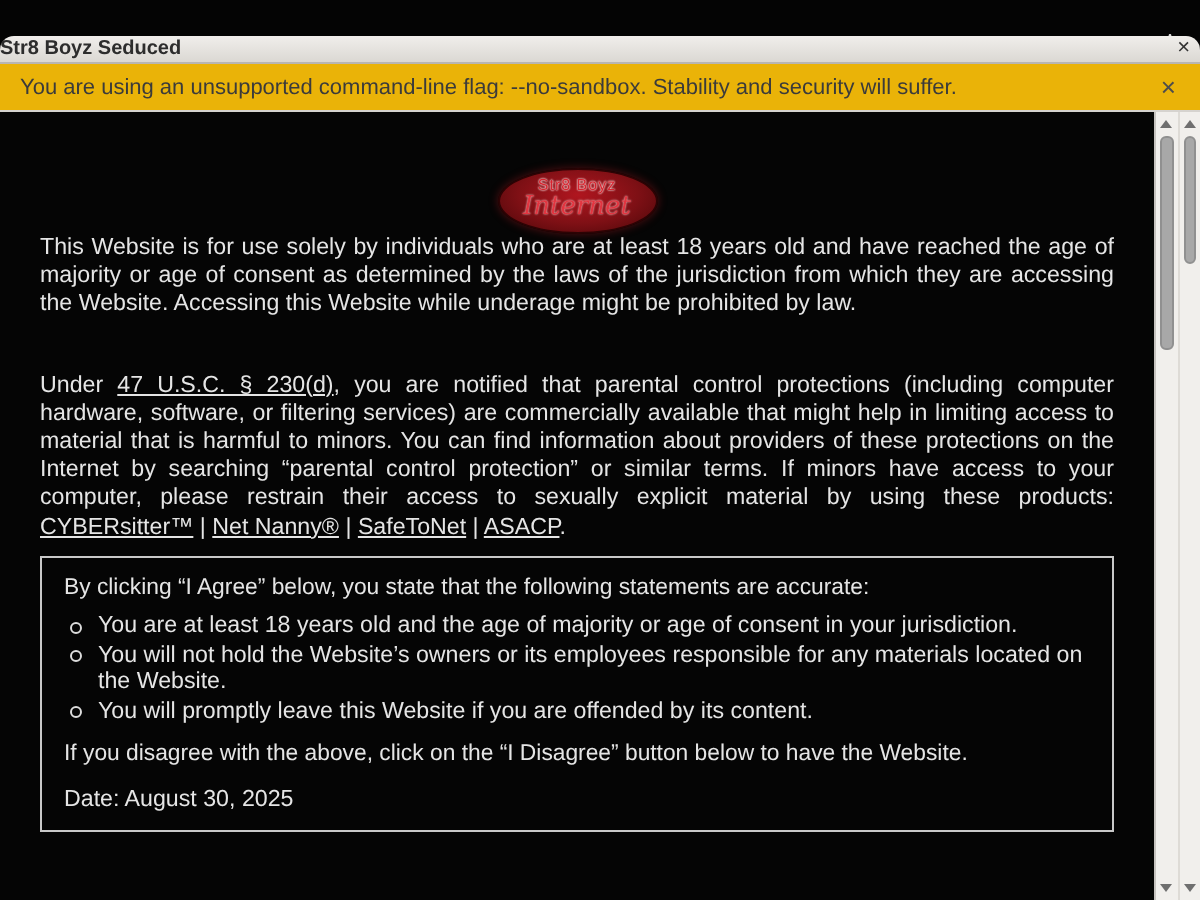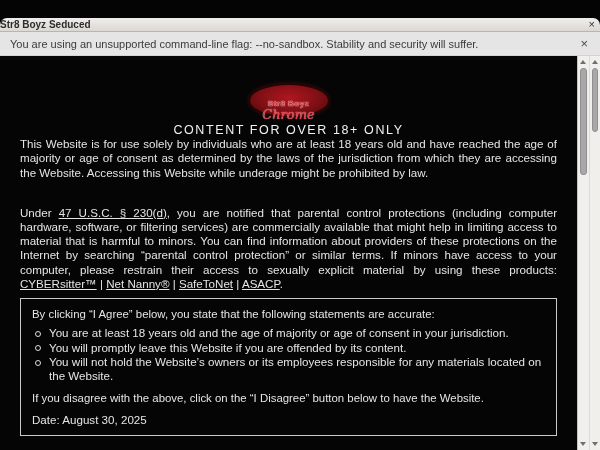--- a/index.html
+++ b/index.html
@@ -23,38 +23,38 @@
 
   
   .titlebar { position:absolute; top:18px; left:0; right:0; height:14px;
               background:linear-gradient(#f0eeeb,#dbd8d3); border-bottom:1px solid #b9b6b1;
               border-radius:7px 7px 0 0; display:flex; align-items:center; justify-content:flex-start;
               font-size:10px; font-weight:700; color:#2d2d2d; }
   .titlebar .win-close { position:absolute; right:5px; top:-1px; font-size:11px; font-weight:400;
                          color:#333; cursor:default; line-height:14px; }
 
   
-  .infobar { position:absolute; top:32px; left:0; right:0; height:24px; background:#e5e5e5;
+  .infobar { position:absolute; top:32px; left:0; right:0; height:24px; background:#eab308;
              border-bottom:1px solid #d6d3cf; display:flex; align-items:center;
              padding:0 12px 0 10px; font-size:11px; color:#3b3b3b; }
   .infobar .bar-close { margin-left:auto; font-size:13px; color:#4d4d4d; line-height:1; }
 
   
   .content { position:absolute; top:56px; left:0; width:577px; height:394px; background:#050505;
              color:#e5e5e5; font-size:11.6px; line-height:14.2px; overflow:hidden; }
   .inner { padding:0 20px; }
   a { color:inherit; text-decoration:underline; cursor:pointer; }
   .sep { white-space:pre; }
 
   .logo-wrap { display:flex; justify-content:center; margin-top:28px; }
   .logo { width:80px; height:33px; border-radius:50%; position:relative; text-align:center;
           background:radial-gradient(ellipse at 50% 40%, #b0161f 0%, #7e1015 55%, #490608 100%);
           border:1px solid #2c0304; box-shadow:0 0 5px rgba(170,25,30,.45); }
-  .logo-l1 { display:block; font-size:8px; font-weight:700; color:#d8232e; letter-spacing:.5px;
-             margin-top:12px; text-shadow:0 0 1px #f5e9e9, 0 0 1px #f5e9e9; }
+  .logo-l1 { display:block; font-size:8px; font-weight:400; color:#d8232e; letter-spacing:.5px;
+             margin-top:1px; text-shadow:0 0 1px #f5e9e9, 0 0 1px #f5e9e9; }
   .logo-l2 { display:block; font-family:"DejaVu Serif", serif; font-style:italic; font-size:13px;
              color:#e23540; margin-top:-3px; text-shadow:0 0 1px #f5e9e9; }
 
   .heading { text-align:center; margin-top:6px; font-size:12.5px; letter-spacing:1.6px;
              color:#f2f2f2; font-weight:400; }
 
   .para { text-align:justify; }
   .para + .para { margin-top:26px; }
 
   .agree-box { margin-top:7px; border:1px solid #c9c9c9; padding:8px 11px; }
@@ -122,40 +122,39 @@
     <span>You are using an unsupported command-line flag: --no-sandbox. Stability and security will suffer.</span>
     <span class="bar-close">×</span>
   </div>
 
   <div class="content">
     <div class="inner">
 
       <div class="logo-wrap">
         <div class="logo">
           <span class="logo-l1">Str8 Boyz</span>
-          <span class="logo-l2">Chrome</span>
+          <span class="logo-l2">Internet</span>
         </div>
       </div>
 
-      <div class="heading">CONTENT FOR OVER 18+ ONLY</div>
 
       <p class="para">
         <span>This Website is for use solely by individuals who are at least 18 years old and have reached the age of majority or age of consent as determined by the laws of the jurisdiction from which they are accessing the Website. Accessing this Website while underage might be prohibited by law.</span>
       </p>
 
       <p class="para">
         <span>Under </span><a>47 U.S.C. § 230(d)</a><span>, you are notified that parental control protections (including computer hardware, software, or filtering services) are commercially available that might help in limiting access to material that is harmful to minors. You can find information about providers of these protections on the Internet by searching “parental control protection” or similar terms. If minors have access to your computer, please restrain their access to sexually explicit material by using these products: </span><a>CYBERsitter™</a><span class="sep"> | </span><a>Net Nanny®</a><span class="sep"> | </span><a>SafeToNet</a><span class="sep"> | </span><a>ASACP</a><span>.</span>
       </p>
 
       <div class="agree-box">
         <div class="box-intro">By clicking “I Agree” below, you state that the following statements are accurate:</div>
         <ul>
           <li>You are at least 18 years old and the age of majority or age of consent in your jurisdiction.</li>
+          <li>You will not hold the Website’s owners or its employees responsible for any materials located on the Website.</li>
           <li>You will promptly leave this Website if you are offended by its content.</li>
-          <li>You will not hold the Website’s owners or its employees responsible for any materials located on the Website.</li>
         </ul>
         <div class="box-note">If you disagree with the above, click on the “I Disagree” button below to have the Website.</div>
         <div class="box-date">Date: August 30, 2025</div>
       </div>
 
     </div>
   </div>
 
   <div class="scrollstrip">
     <div class="sb page">

